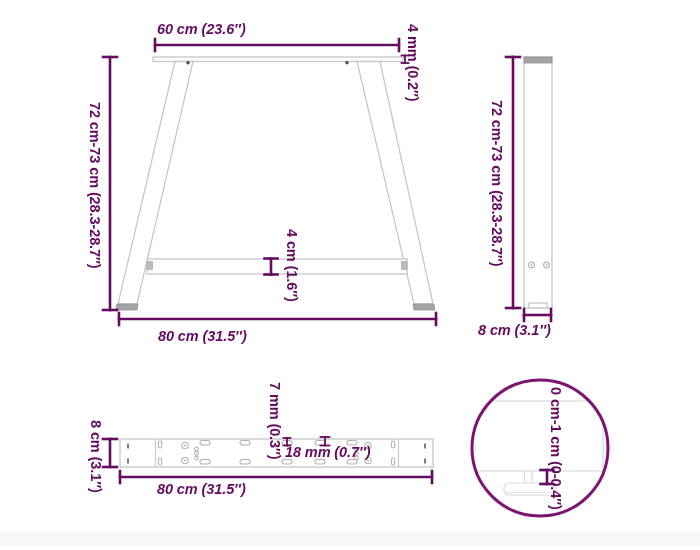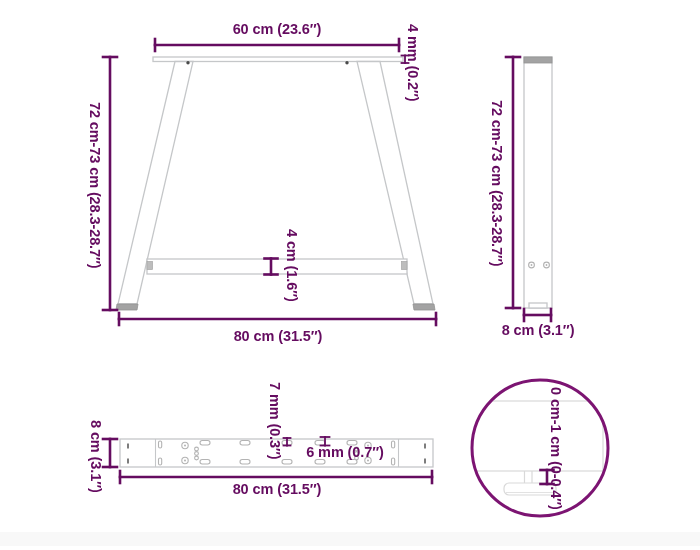--- a/index.html
+++ b/index.html
@@ -2,21 +2,21 @@
 <html style="--dimension: #650c60; --detail-circle: #7c1472; --line-art: #c5c7c9; --line-art-light: #d9d9d9; --dark-fill: #a3a3a3; --background: #ffffff;"><head>
 <meta charset="utf-8">
 <style>
   html,body{margin:0;padding:0;background:#fff;}
   #stage{position:relative;width:700px;height:550px;background:var(--background,#fff);overflow:hidden;
          font-family:"Liberation Sans",sans-serif;}
   #artwork{position:absolute;left:0;top:0;}
   .lbl{position:absolute;color:var(--dimension,#650c60);
        font:700 14.5px/1.1 "Liberation Sans",sans-serif;
        white-space:nowrap;letter-spacing:-0.1px;}
-  .lbl.h{text-align:center;}
+  .lbl.h{text-align:left;font-style:italic;}
   .lbl.v{writing-mode:vertical-rl;display:flex;align-items:center;justify-content:center;}
   
   .art{stroke:var(--line-art,#c5c7c9);fill:#fff;stroke-width:1.3;}
   .art-light{stroke:var(--line-art-light,#d9d9d9);fill:#fff;stroke-width:1.2;}
   .art-dark{fill:var(--dark-fill,#a3a3a3);stroke:#939393;stroke-width:0.8;}
   .dot{fill:#4a4a4a;stroke:none;}
   .hole{stroke:#b3b3b3;fill:#fff;stroke-width:1.1;}
   .holedot{fill:#b3b3b3;stroke:none;}
   .slit{stroke:#6f6f6f;stroke-width:1.8;}
   .dim line{stroke:var(--dimension,#650c60);stroke-width:2.6;stroke-linecap:square;}
@@ -182,18 +182,18 @@
   <div class="lbl h" style="left:158px;top:329px;width:240px">80 cm (31.5″)</div>
 
   <div class="lbl v" style="left:488px;top:57px;height:252px">72 cm-73 cm (28.3-28.7″)</div>
 
   <div class="lbl h" style="left:478px;top:323px;width:120px">8 cm (3.1″)</div>
 
   <div class="lbl v" style="left:87px;top:420px;height:72px">8 cm (3.1″)</div>
 
   <div class="lbl v" style="left:266px;top:385px;height:72px">7 mm (0.3″)</div>
 
-  <div class="lbl h" style="left:285px;top:445px;width:120px">6 mm (0.7″)</div>
+  <div class="lbl h" style="left:285px;top:445px;width:120px">18 mm (0.7″)</div>
 
   <div class="lbl h" style="left:157px;top:482px;width:240px">80 cm (31.5″)</div>
 
   <div class="lbl v" style="left:547px;top:392px;height:113px">0 cm-1 cm (0-0.4″)</div>
 </div>
 
 </body></html>

